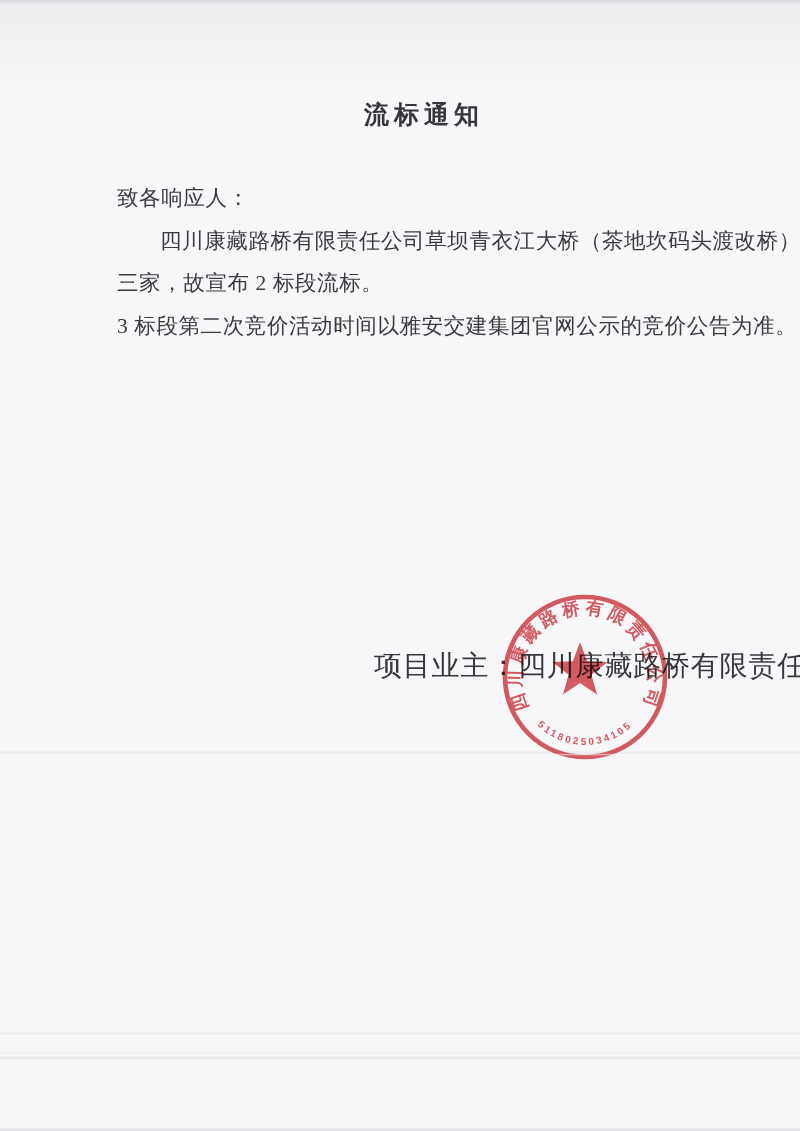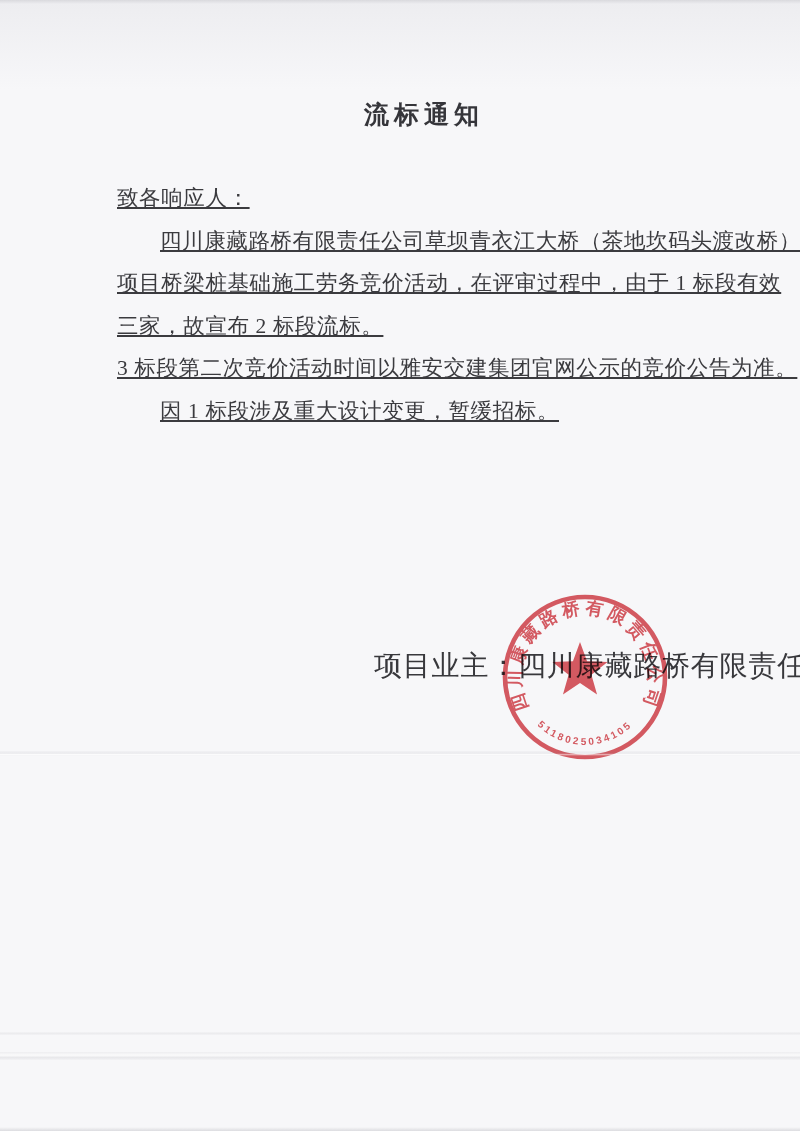--- a/index.html
+++ b/index.html
@@ -28,21 +28,21 @@
   }
   .body-text {
     position: absolute;
     left: 117px; top: 177px;
     width: 586px;
     font-size: 21.5px;
     line-height: 42.5px;
     letter-spacing: 0.6px;
     color: #3b3b3f;
   }
-  .body-line { white-space: nowrap; text-decoration: underline; }
+  .body-line { white-space: nowrap; }
   .body-line.indent { padding-left: 43px; }
   .signature-line {
     position: absolute;
     left: 374px; top: 647px;
     font-size: 28px;
     letter-spacing: 0.8px;
     color: #38383c;
     white-space: nowrap;
   }
   .date-line {
@@ -102,24 +102,22 @@
 
 <div class="page">
 
   <div class="crease edge-top"></div>
 
   <div class="doc-title">流标通知</div>
 
   <div class="body-text">
     <div class="body-line">致各响应人：</div>
     <div class="body-line indent">四川康藏路桥有限责任公司草坝青衣江大桥（茶地坎码头渡改桥）</div>
-    <div class="body-line">项目桥梁桩基础施工劳务竞价活动，在评审过程中，由于 1 标段有效</div>
     <div class="body-line">三家，故宣布 2 标段流标。</div>
     <div class="body-line">3 标段第二次竞价活动时间以雅安交建集团官网公示的竞价公告为准。</div>
-    <div class="body-line indent">因 1 标段涉及重大设计变更，暂缓招标。</div>
   </div>
 
   <div class="signature-line">项目业主：四川康藏路桥有限责任公司</div>
 
 
   <svg class="stamp" viewBox="-101 -101 202 202" xmlns="http://www.w3.org/2000/svg">
     <defs>
       <path id="arcTop" d="M -58,28 A 64,64 0 1 1 58,28" fill="none"></path>
       <path id="arcBottom" d="M -50,46 A 68,68 0 0 0 50,46" fill="none"></path>
     </defs>

